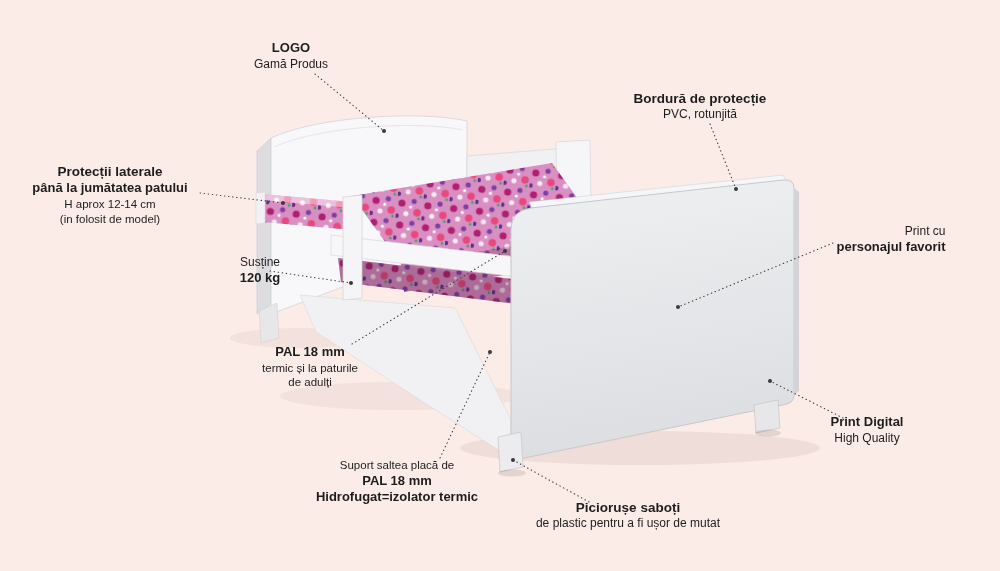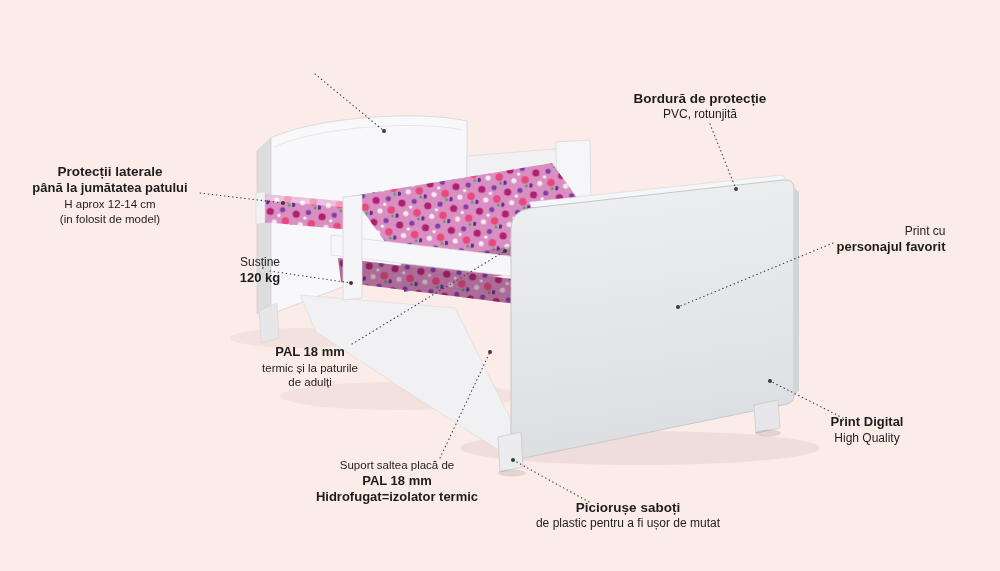--- a/index.html
+++ b/index.html
@@ -108,20 +108,24 @@
       <circle cx="283" cy="203" r="2"></circle>
       <circle cx="351" cy="283" r="2"></circle>
       <circle cx="678" cy="307" r="2"></circle>
       <circle cx="505" cy="251" r="2"></circle>
       <circle cx="490" cy="352" r="2"></circle>
       <circle cx="770" cy="381" r="2"></circle>
       <circle cx="513" cy="460" r="2"></circle>
     </g>
   </svg>
 
+  <div class="ann" style="left:291px; top:40px;">
+    <div class="b fs13">LOGO</div>
+    <div class="fs12">Gamă Produs</div>
+  </div>
 
   <div class="ann" style="left:700px; top:90px;">
     <div class="b fs14">Bordură de protecție</div>
     <div class="fs12">PVC, rotunjită</div>
   </div>
 
   <div class="ann" style="left:110px; top:163px;">
     <div class="b fs14">Protecții laterale</div>
     <div class="b fs13">până la jumătatea patului</div>
     <div class="fs11">H aprox 12-14 cm</div>

